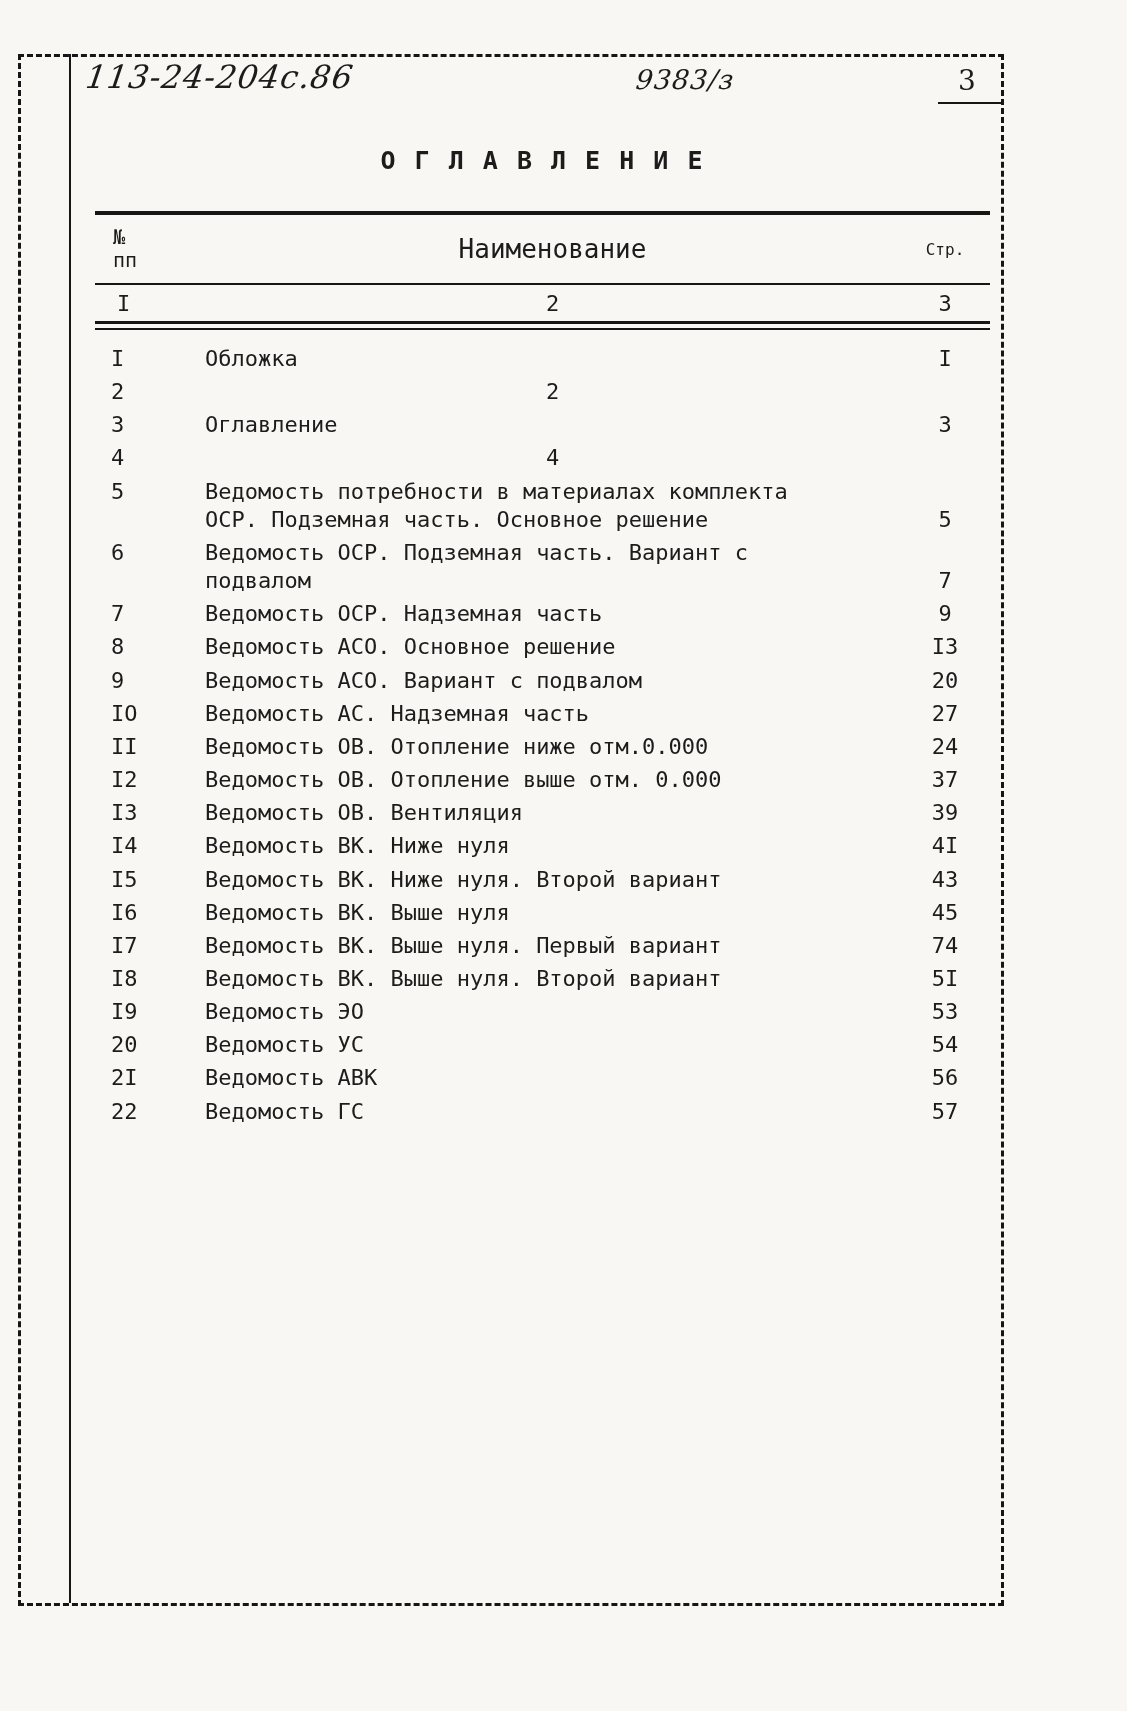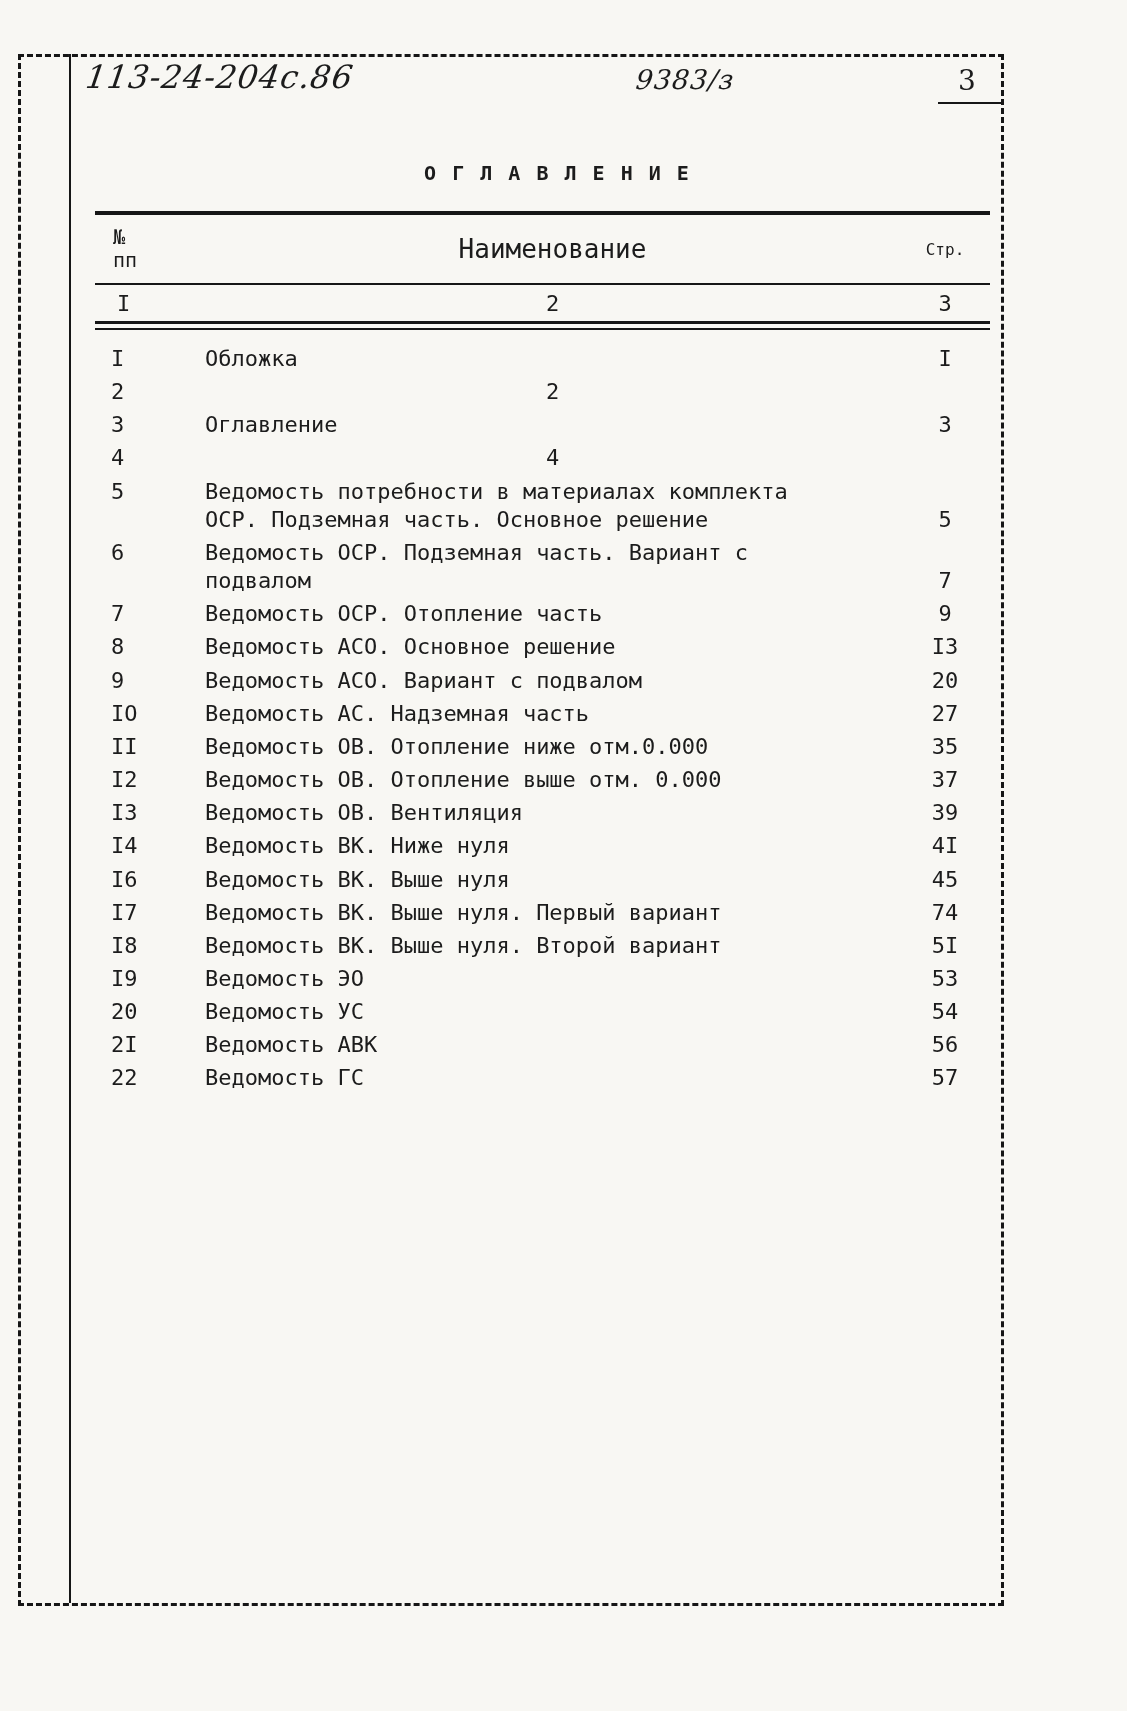--- a/index.html
+++ b/index.html
@@ -37,22 +37,22 @@
     position:absolute;left:958px;top:64px;
     font-family:"DejaVu Serif",serif;
     font-size:28px;
   }
   .header-underline{
     position:absolute;left:938px;top:102px;width:64px;height:2px;background:#161616;
   }
   
   .title{
     position:absolute;left:95px;top:146px;width:895px;
-    margin:15px;text-align:center;
-    font-size:20px;font-weight:bold;letter-spacing:2px;
+    margin:0;text-align:center;
+    font-size:25px;font-weight:bold;letter-spacing:2px;
   }
   
   .toc{position:absolute;left:95px;top:211px;width:895px;}
   .rule{height:0;border-top:4px solid #161616;}
   .rule.thin{border-top-width:2px;}
   .double-rule{height:4px;border-top:3px solid #161616;border-bottom:2px solid #161616;}
   .grid{display:grid;grid-template-columns:110px 1fr 90px;}
   .thead{height:68px;align-items:center;}
   .thead .numhdr{padding-left:18px;font-size:20px;line-height:1.15;}
   .thead .namehdr{text-align:center;font-size:26px;}
@@ -127,59 +127,64 @@
           <div class="name">Ведомость потребности в материалах комплекта ОСР. Подземная часть. Основное решение</div>
           <div class="pg">5</div>
         </div>
       <div class="trow">
           <div class="num">6</div>
           <div class="name">Ведомость ОСР. Подземная часть. Вариант с подвалом</div>
           <div class="pg">7</div>
         </div>
       <div class="trow">
           <div class="num">7</div>
-          <div class="name">Ведомость ОСР. Отопление часть</div>
+          <div class="name">Ведомость ОСР. Надземная часть</div>
           <div class="pg">9</div>
         </div>
       <div class="trow">
           <div class="num">8</div>
           <div class="name">Ведомость АСО. Основное решение</div>
           <div class="pg">I3</div>
         </div>
       <div class="trow">
           <div class="num">9</div>
           <div class="name">Ведомость АСО. Вариант с подвалом</div>
           <div class="pg">20</div>
         </div>
       <div class="trow">
           <div class="num">IO</div>
           <div class="name">Ведомость АС. Надземная часть</div>
           <div class="pg">27</div>
         </div>
       <div class="trow">
           <div class="num">II</div>
           <div class="name">Ведомость ОВ. Отопление ниже отм.0.000</div>
-          <div class="pg">35</div>
+          <div class="pg">24</div>
         </div>
       <div class="trow">
           <div class="num">I2</div>
           <div class="name">Ведомость ОВ. Отопление выше отм. 0.000</div>
           <div class="pg">37</div>
         </div>
       <div class="trow">
           <div class="num">I3</div>
           <div class="name">Ведомость ОВ. Вентиляция</div>
           <div class="pg">39</div>
         </div>
       <div class="trow">
           <div class="num">I4</div>
           <div class="name">Ведомость ВК. Ниже нуля</div>
           <div class="pg">4I</div>
         </div>
       <div class="trow">
+          <div class="num">I5</div>
+          <div class="name">Ведомость ВК. Ниже нуля. Второй вариант</div>
+          <div class="pg">43</div>
+        </div>
+      <div class="trow">
           <div class="num">I6</div>
           <div class="name">Ведомость ВК. Выше нуля</div>
           <div class="pg">45</div>
         </div>
       <div class="trow">
           <div class="num">I7</div>
           <div class="name">Ведомость ВК. Выше нуля. Первый вариант</div>
           <div class="pg">74</div>
         </div>
       <div class="trow">

